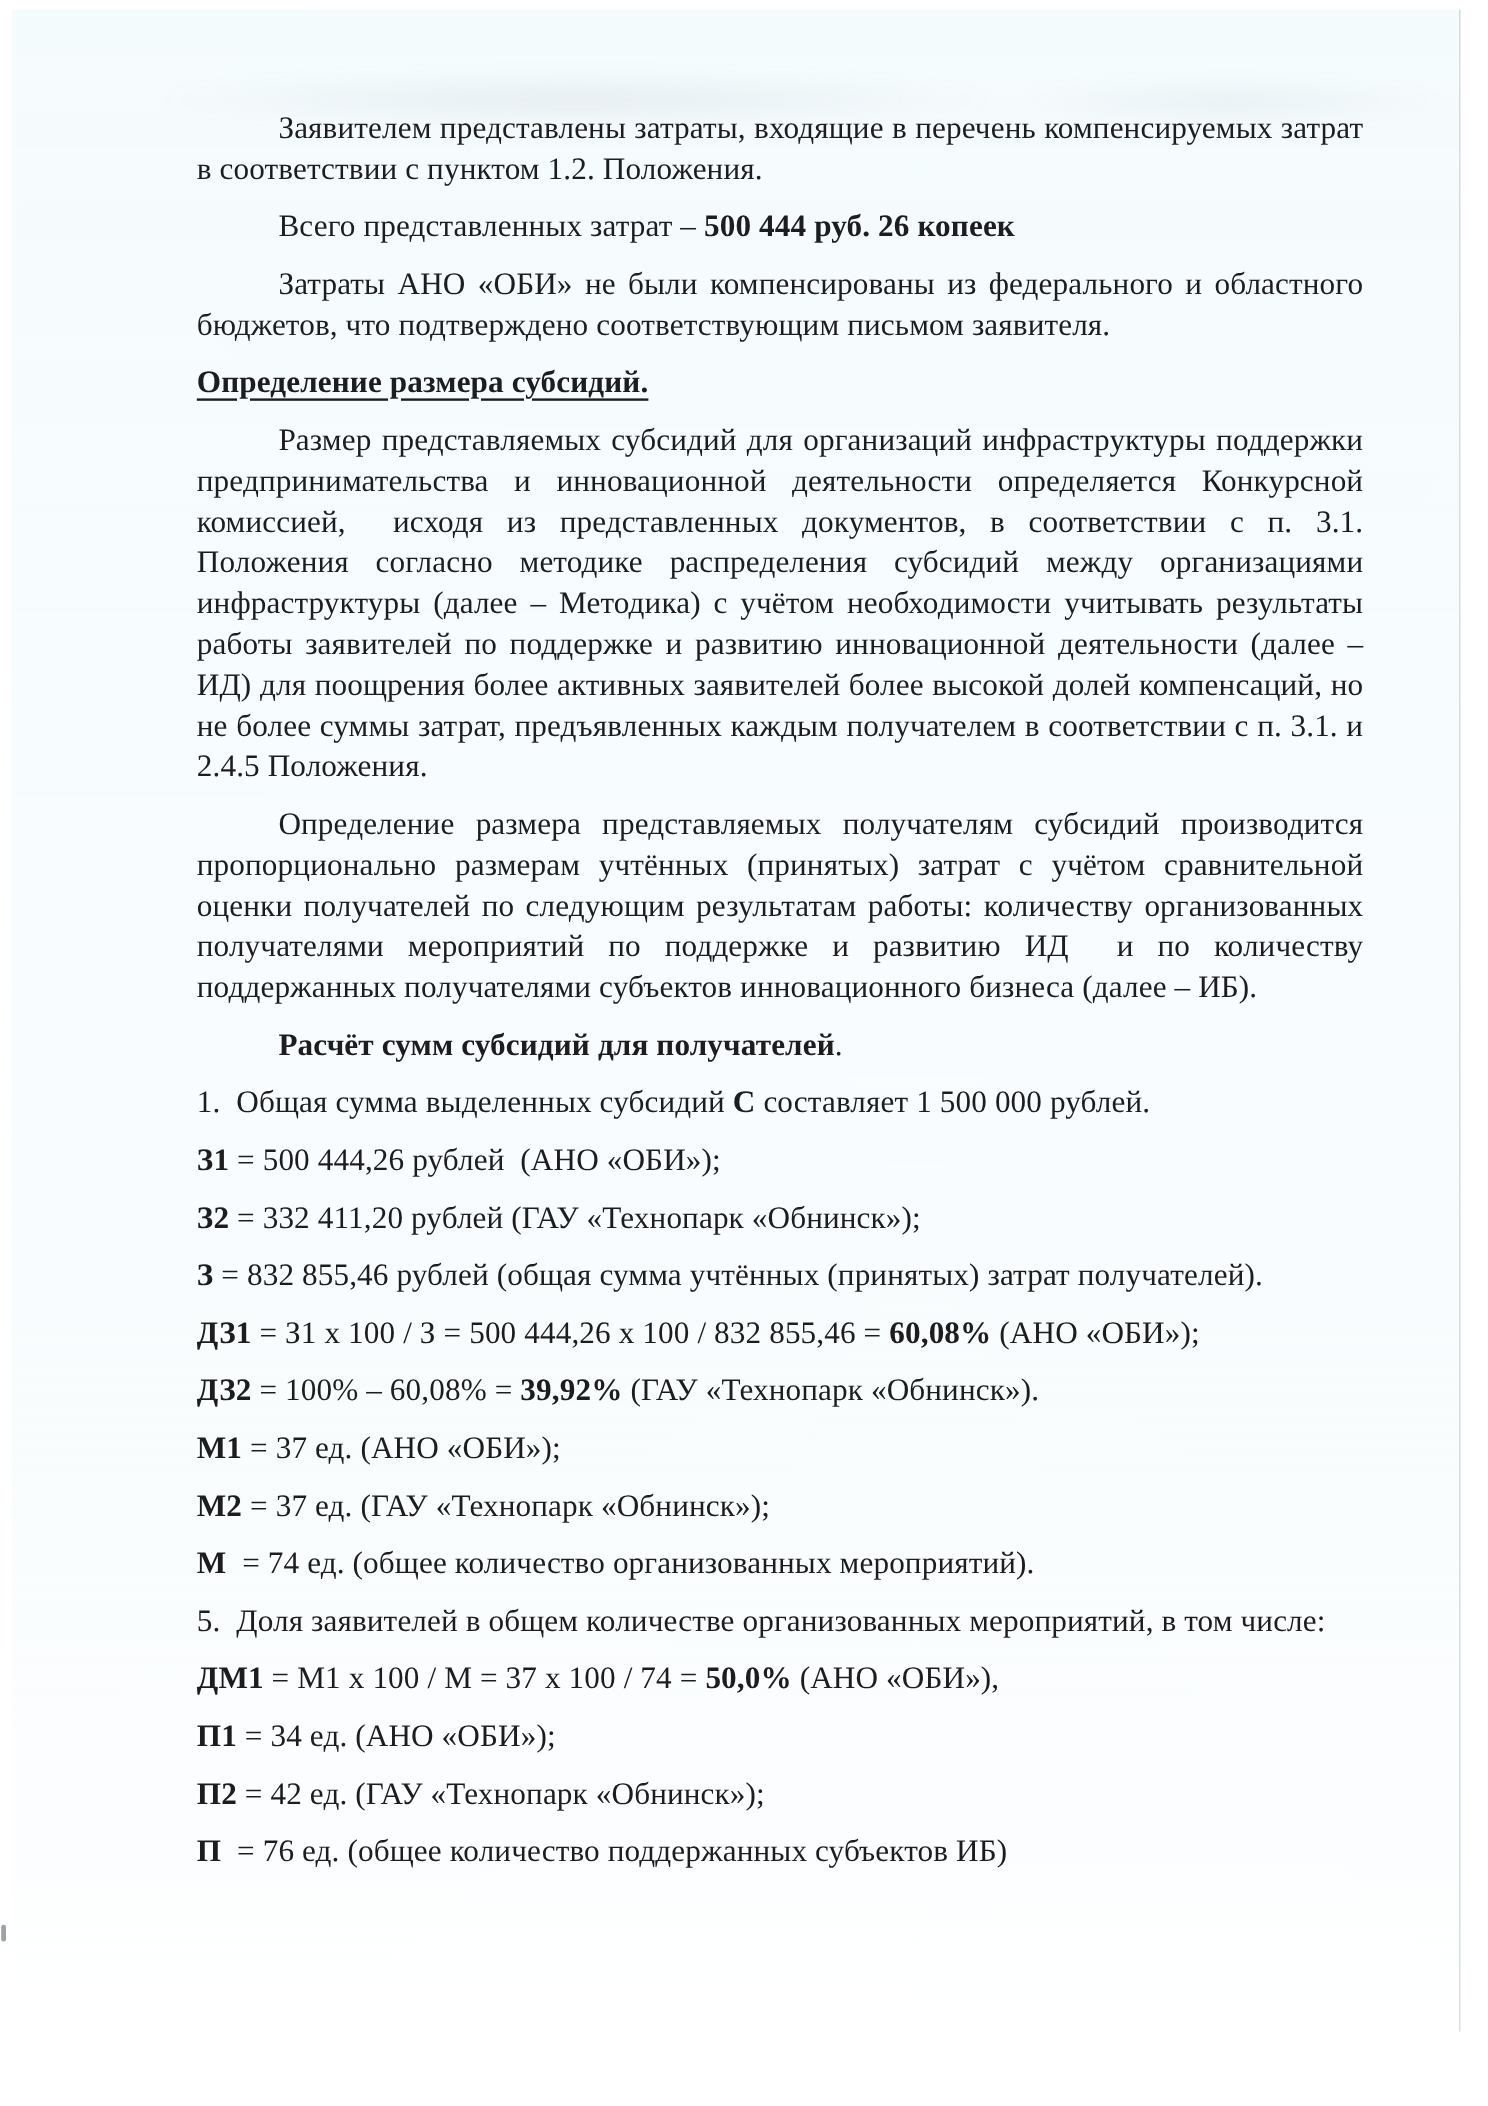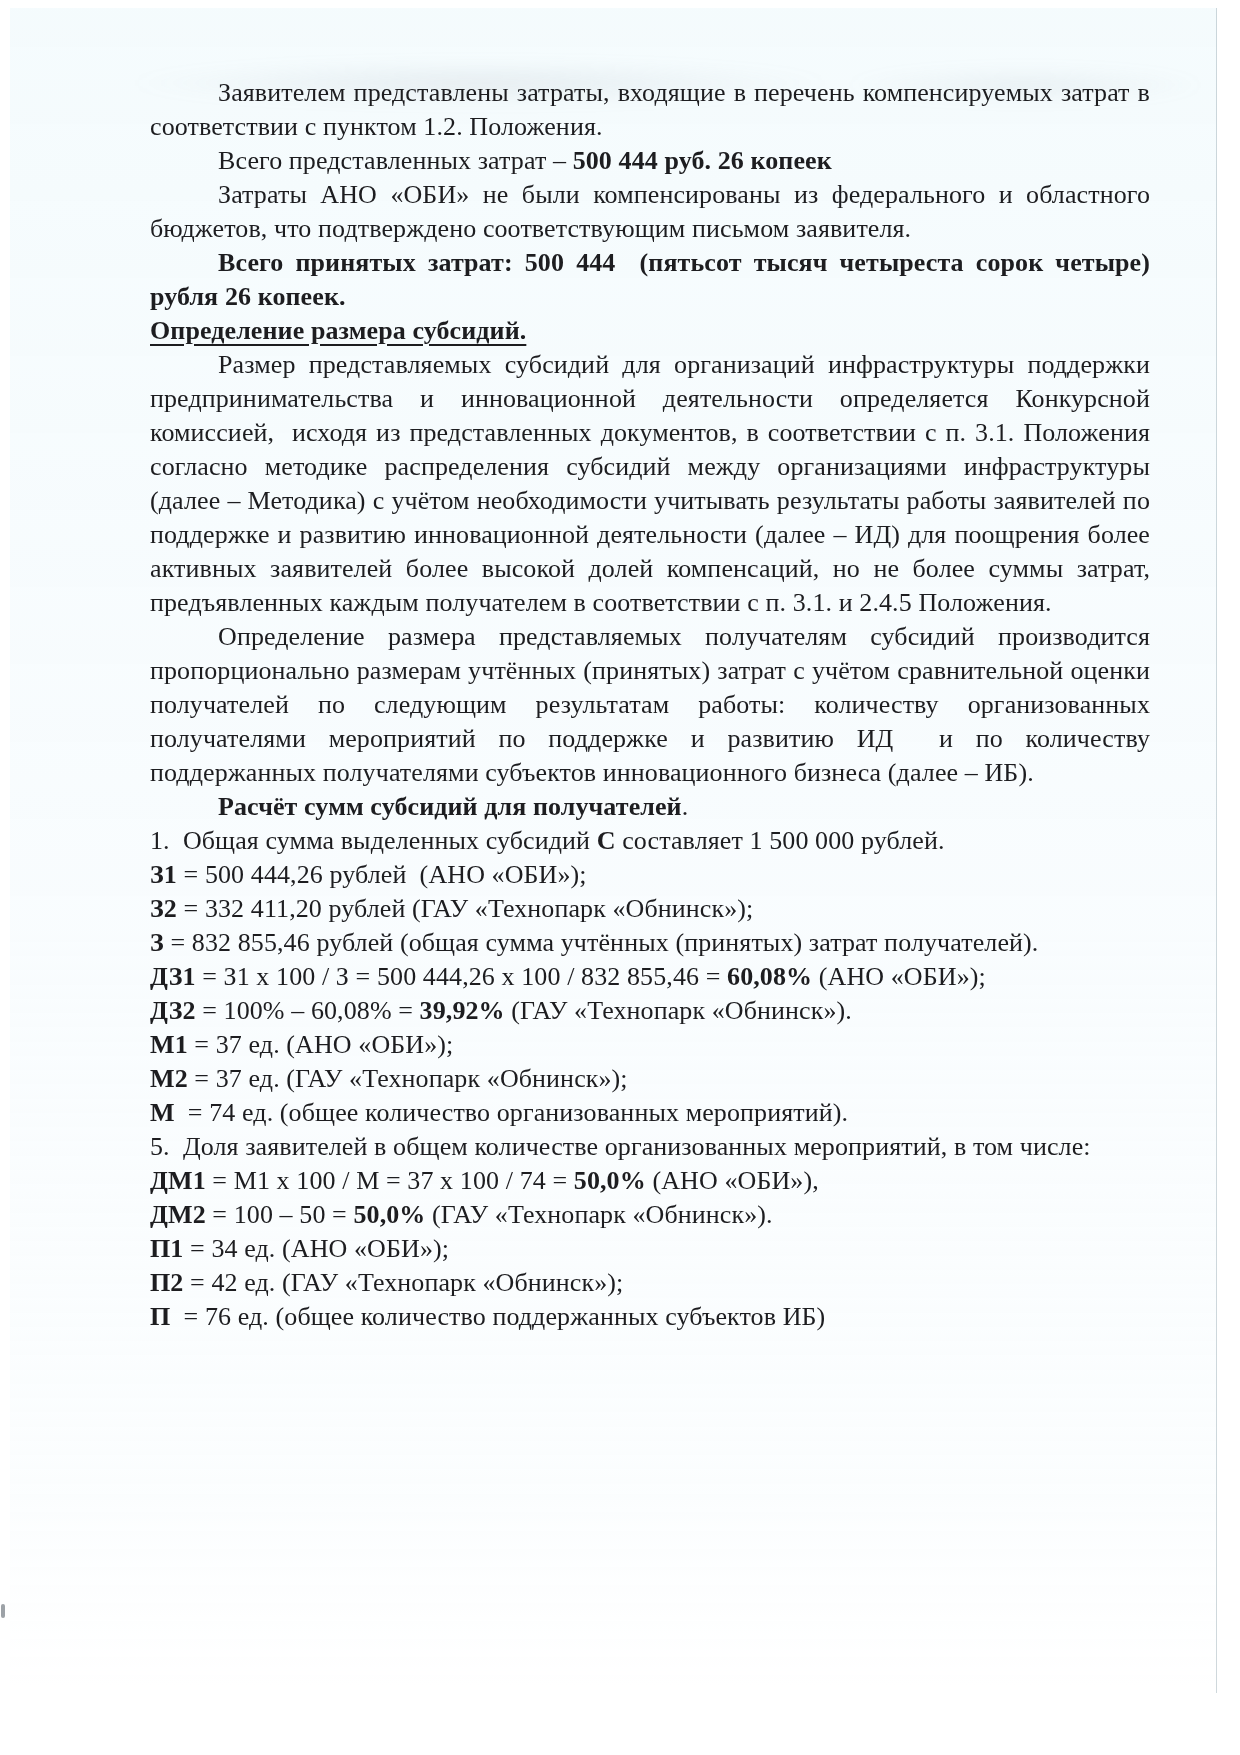--- a/index.html
+++ b/index.html
@@ -51,21 +51,21 @@
   
   .doc {
     position: absolute;
     left: 150px;
     top: 76px;
     width: 1000px;
     font-size: 26px;
     line-height: 34px;
     letter-spacing: 0.1px;
   }
-  .doc p { margin: 0; padding: 0; }
+  .doc p { margin: 14px; padding: 0; }
   .doc b { font-weight: bold; }
   .para { text-align: justify; text-indent: 68px; }
   .just { text-align: justify; }
   .heading { margin: 3px 0 3px; }
   .subhead { text-indent: 68px; margin: 6px 0 9px; }
   .gap { margin-top: 30px; }
   .u {
     text-decoration: underline;
     text-decoration-thickness: 2px;
     text-underline-offset: 5px;
@@ -77,33 +77,31 @@
 <div class="scan-area">
   <div class="smudge s1"></div>
   <div class="smudge s2"></div>
 </div>
 <div class="speck"></div>
 
 <div class="doc">
     <p class="para"><span>Заявителем представлены затраты, входящие в перечень компенсируемых затрат в соответствии с пунктом 1.2. Положения.</span></p>
     <p class="para"><span>Всего представленных затрат – </span><b>500&nbsp;444 руб. 26 копеек</b></p>
     <p class="para"><span>Затраты АНО «ОБИ» не были компенсированы из федерального и областного бюджетов, что подтверждено соответствующим письмом заявителя.</span></p>
-    <p class="para"><b>Всего принятых затрат: 500&nbsp;444&nbsp; (пятьсот тысяч четыреста сорок четыре) рубля 26 копеек.</b></p>
     <p class="heading"><b class="u">Определение размера субсидий.</b></p>
     <p class="para"><span>Размер представляемых субсидий для организаций инфраструктуры поддержки предпринимательства и инновационной деятельности определяется Конкурсной комиссией,&nbsp; исходя из представленных документов, в соответствии с п. 3.1. Положения согласно методике распределения субсидий между организациями инфраструктуры (далее – Методика) с учётом необходимости учитывать результаты работы заявителей по поддержке и развитию инновационной деятельности (далее – ИД) для поощрения более активных заявителей более высокой долей компенсаций, но не более суммы затрат, предъявленных каждым получателем в соответствии с п. 3.1. и 2.4.5 Положения.</span></p>
     <p class="para"><span>Определение размера представляемых получателям субсидий производится пропорционально размерам учтённых (принятых) затрат с учётом сравнительной оценки получателей по следующим результатам работы: количеству организованных получателями мероприятий по поддержке и развитию ИД&nbsp; и по количеству поддержанных получателями субъектов инновационного бизнеса (далее – ИБ).</span></p>
     <p class="subhead"><b>Расчёт сумм субсидий для получателей</b><span>.</span></p>
     <p><span>1.&nbsp; Общая сумма выделенных субсидий </span><b>С</b><span> составляет 1&nbsp;500&nbsp;000 рублей.</span></p>
     <p><b>З1</b><span> = 500&nbsp;444,26 рублей&nbsp; (АНО «ОБИ»);</span></p>
     <p><b>З2</b><span> = 332&nbsp;411,20 рублей (ГАУ «Технопарк «Обнинск»);</span></p>
     <p><b>З</b><span> = 832&nbsp;855,46 рублей (общая сумма учтённых (принятых) затрат получателей).</span></p>
     <p><b>ДЗ1</b><span> = З1 х 100 / З = 500&nbsp;444,26 х 100 / 832&nbsp;855,46 = </span><b>60,08%</b><span> (АНО «ОБИ»);</span></p>
     <p><b>ДЗ2</b><span> = 100% – 60,08% = </span><b>39,92%</b><span> (ГАУ «Технопарк «Обнинск»).</span></p>
     <p><b>М1</b><span> = 37 ед. (АНО «ОБИ»);</span></p>
     <p><b>М2</b><span> = 37 ед. (ГАУ «Технопарк «Обнинск»);</span></p>
     <p><b>М</b><span>&nbsp; = 74 ед. (общее количество организованных мероприятий).</span></p>
     <p class="gap"><span>5.&nbsp; Доля заявителей в общем количестве организованных мероприятий, в том числе:</span></p>
     <p><b>ДМ1</b><span> = М1 х 100 / М = 37 х 100 / 74 = </span><b>50,0%</b><span> (АНО «ОБИ»),</span></p>
-    <p><b>ДМ2</b><span> = 100 – 50 = </span><b>50,0%</b><span> (ГАУ «Технопарк «Обнинск»).</span></p>
     <p><b>П1</b><span> = 34 ед. (АНО «ОБИ»);</span></p>
     <p><b>П2</b><span> = 42 ед. (ГАУ «Технопарк «Обнинск»);</span></p>
     <p><b>П</b><span>&nbsp; = 76 ед. (общее количество поддержанных субъектов ИБ)</span></p>
   </div>
 
 </body></html>

